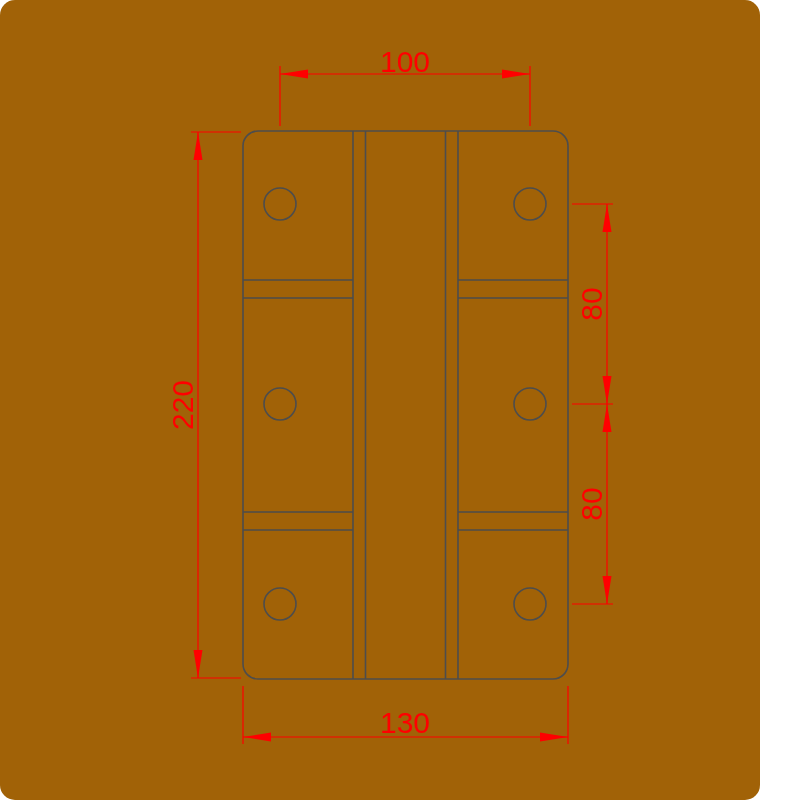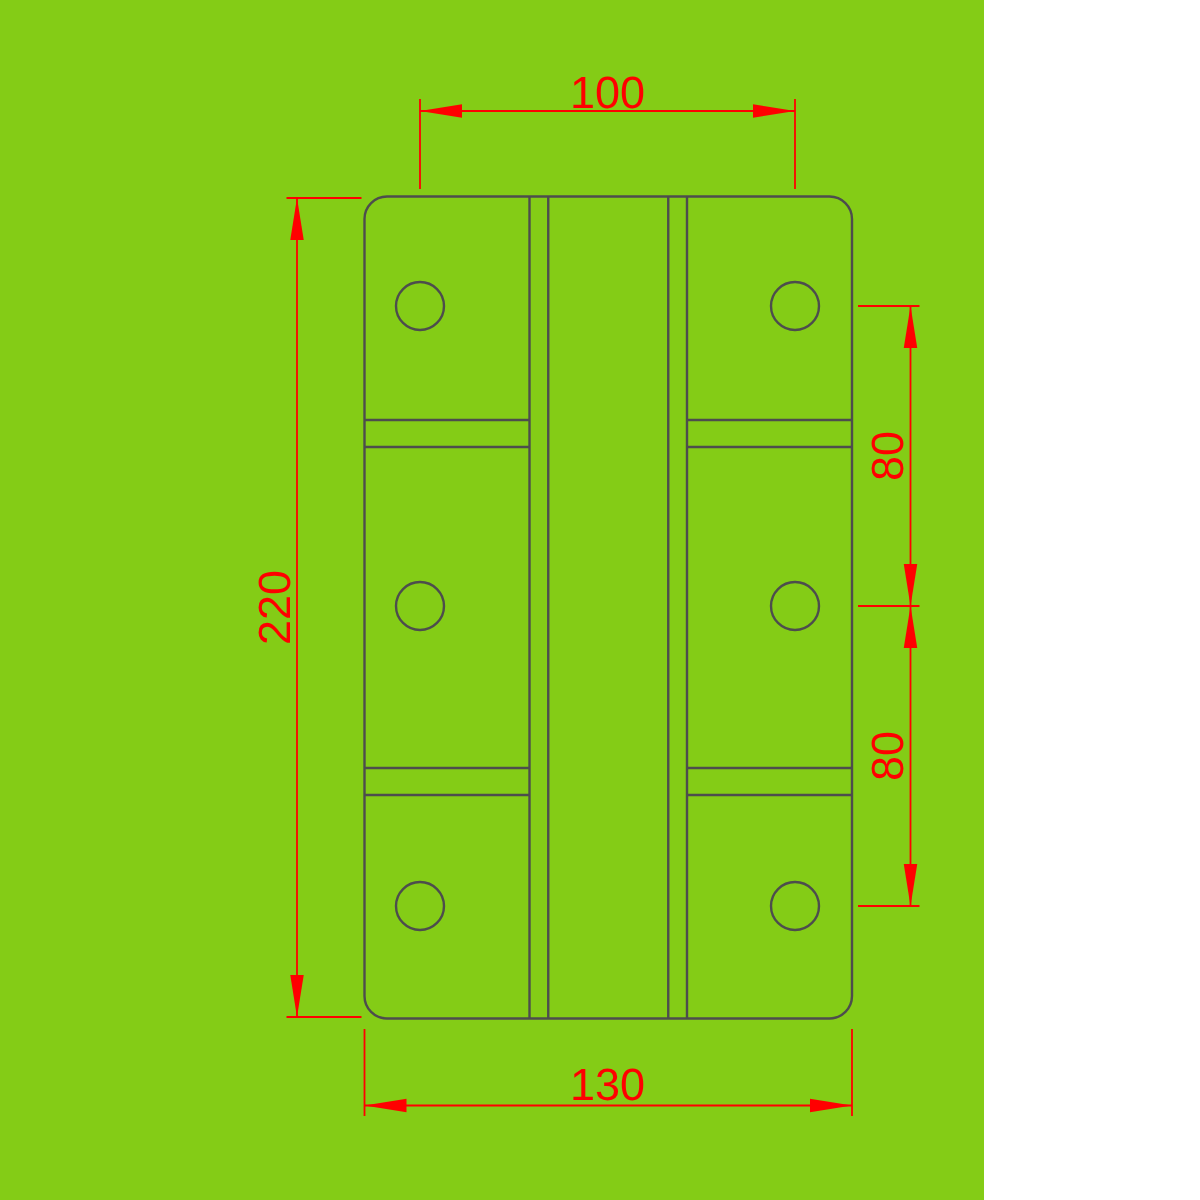--- a/index.html
+++ b/index.html
@@ -6,23 +6,24 @@
     margin: 0;
     padding: 0;
     background: #ffffff;
     width: 800px;
     height: 800px;
     overflow: hidden;
     font-family: "Liberation Sans", sans-serif;
   }
   .canvas {
     position: relative;
-    width: 656px;
+    width: 760px;
     height: 800px;
-    background: #84cc16;
+    background: #a16207;
+    border-radius: 15px;
   }
   svg { display: block; }
   .outline {
     stroke: #4d4d4d;
     stroke-width: 1.6;
     fill: none;
   }
   .red-line {
     stroke: #ff0000;
     stroke-width: 1.2;

